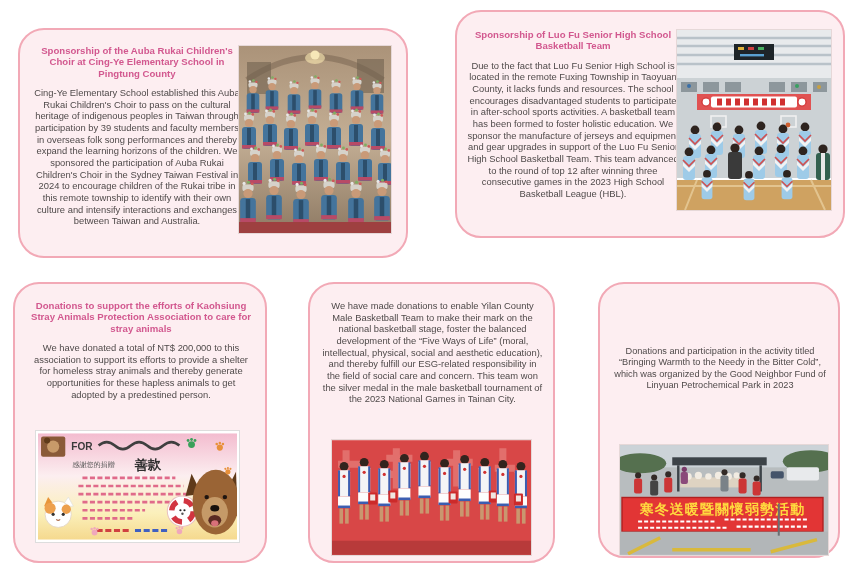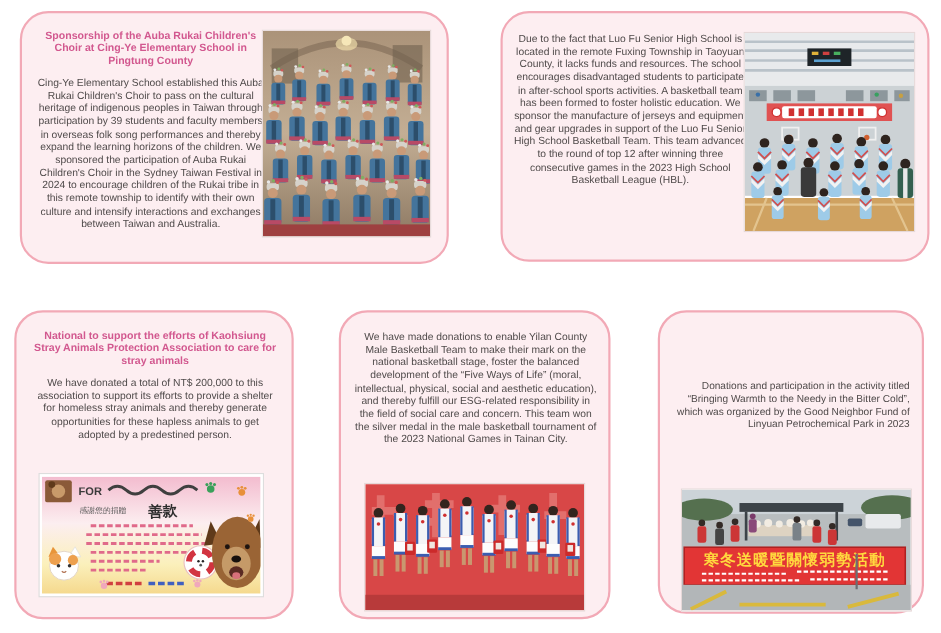--- a/index.html
+++ b/index.html
@@ -8,21 +8,21 @@
     background:#ffffff;
     font-family:"Liberation Sans", sans-serif;
   }
   .card{
     position:absolute;
     background:#FDEEF1;
     border:2px solid #F2A9B6;
     border-radius:26px;
     box-sizing:border-box;
   }
-  #card-auba   {left:18px;  top:10px;  width:390px; height:230px;}
+  #card-auba   {left:18px;  top:28px;  width:390px; height:230px;}
   #card-luofu  {left:455px; top:10px;  width:390px; height:228px;}
   #card-stray  {left:13px;  top:282px; width:254px; height:281px;}
   #card-yilan  {left:308px; top:282px; width:247px; height:281px;}
   #card-winter {left:598px; top:282px; width:242px; height:276px;}
 
   .card .text{position:absolute;text-align:center;}
   .card h3{
     margin:0 0 8px 0;
     font-size:9.6px;line-height:1.18;font-weight:bold;
     color:#D2588F;
@@ -30,21 +30,21 @@
   .card p{
     margin:0;
     font-size:9.4px;line-height:1.24;
     color:#4F4A4A;
   }
   #card-auba  .text{left:12px;top:15px;width:210px;}
   #card-luofu .text{left:10px;top:17px;width:212px;}
   #card-stray .text{left:15px;top:16px;width:222px;}
   #card-yilan .text{left:12px;top:16px;width:221px;}
   #card-winter .text{left:13px;top:62px;width:214px;}
-  #card-winter .text p{font-size:9.2px;text-align:right;}
+  #card-winter .text p{font-size:9.2px;}
 
   .media{
     position:absolute;overflow:hidden;
     border:1px solid #e6d8d8;background:#fff;
   }
   #media-choir {right:14px;top:15px;width:152px;height:187px;}
   #media-gym   {right:11px;top:17px;width:154px;height:180px;}
   #media-thanks{left:21px; top:147px;width:199px;height:107px;border:2px solid #fff;outline:1px solid #ddd;}
   #media-team  {left:21px; top:155px;width:199px;height:115px;}
   #media-event {left:19px; top:160px;width:208px;height:110px;}
@@ -120,20 +120,21 @@
           <use href="#kid" transform="translate(117,143) scale(1.12)"></use>
             <use href="#kid" transform="translate(143,141) scale(1.12)"></use>
         </g>
         <rect x="0" y="176" width="152" height="11" fill="#9e4040"></rect>
       </svg>
     </div>
   </section>
 
   <section class="card" id="card-luofu">
     <div class="text">
+      <h3>Sponsorship of Luo Fu Senior High School Basketball Team</h3>
       <p>Due to the fact that Luo Fu Senior High School is located in the remote Fuxing Township in Taoyuan County, it lacks funds and resources. The school encourages disadvantaged students to participate in after-school sports activities. A basketball team has been formed to foster holistic education. We sponsor the manufacture of jerseys and equipment and gear upgrades in support of the Luo Fu Senior High School Basketball Team. This team advanced to the round of top 12 after winning three consecutive games in the 2023 High School Basketball League (HBL).</p>
     </div>
     <div class="media" id="media-gym">
       <svg viewBox="0 0 154 180">
         <defs>
           <g id="pl">
             <circle cx="0" cy="0" r="4.4" fill="#2e241f"></circle>
             <rect x="-6" y="4" width="12" height="24" rx="3" fill="#9ecbe8"></rect>
             <path d="M-6,10 L0,16 L6,10 L6,14 L0,20 L-6,14 Z" fill="#f2f2f2"></path>
             <path d="M-6,8 L0,14 L6,8" stroke="#d05050" stroke-width="1.6" fill="none"></path>
@@ -208,21 +209,21 @@
           <use href="#pl" transform="translate(30,144) scale(0.9)"></use>
             <use href="#pl" transform="translate(72,145) scale(0.9)"></use>
           <use href="#pl" transform="translate(110,144) scale(0.9)"></use>
         </g>
       </svg>
     </div>
   </section>
 
   <section class="card" id="card-stray">
     <div class="text">
-      <h3>National to support the efforts of Kaohsiung Stray Animals Protection Association to care for stray animals</h3>
+      <h3>Donations to support the efforts of Kaohsiung Stray Animals Protection Association to care for stray animals</h3>
       <p>We have donated a total of NT$ 200,000 to this association to support its efforts to provide a shelter for homeless stray animals and thereby generate opportunities for these hapless animals to get adopted by a predestined person.</p>
     </div>
     <div class="media" id="media-thanks">
       <svg viewBox="0 0 197 105">
         <defs>
           <linearGradient id="tg" x1="0" y1="0" x2="0" y2="1">
             <stop offset="0" stop-color="#f3bccf"></stop>
               <stop offset="0.4" stop-color="#fceef0"></stop>
             <stop offset="0.75" stop-color="#fbf0bb"></stop>
               <stop offset="1" stop-color="#f5d98e"></stop>

